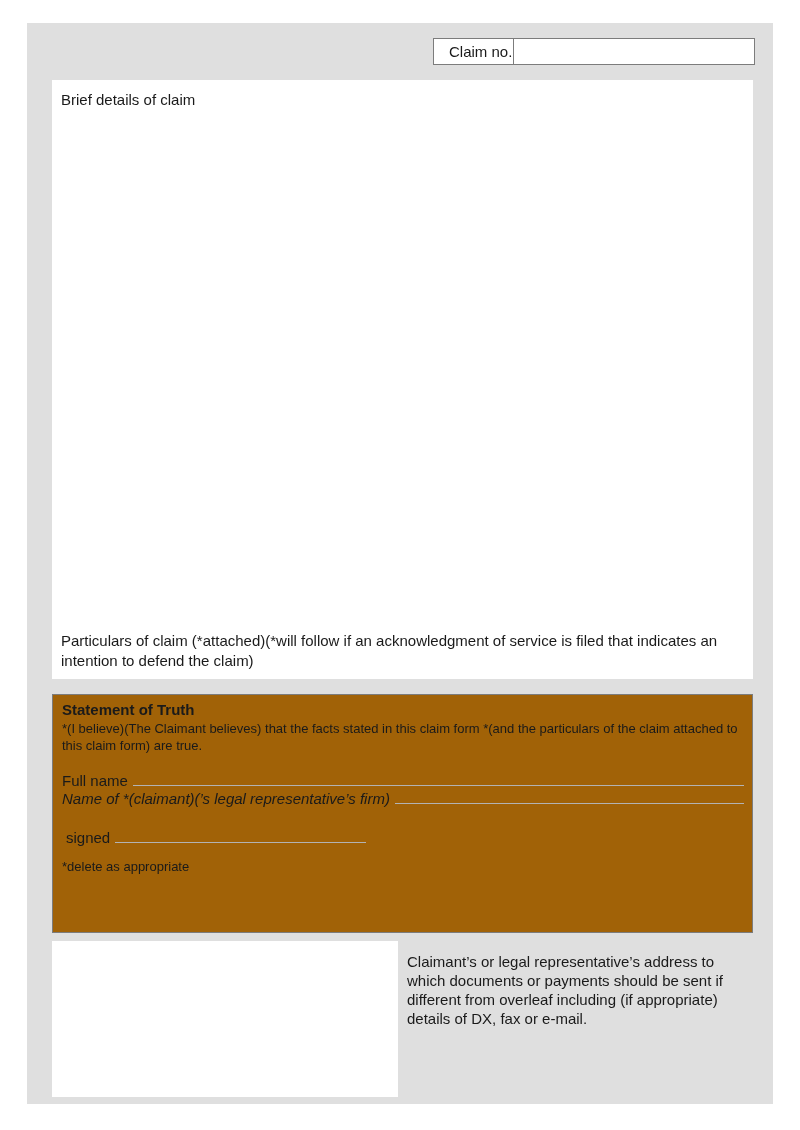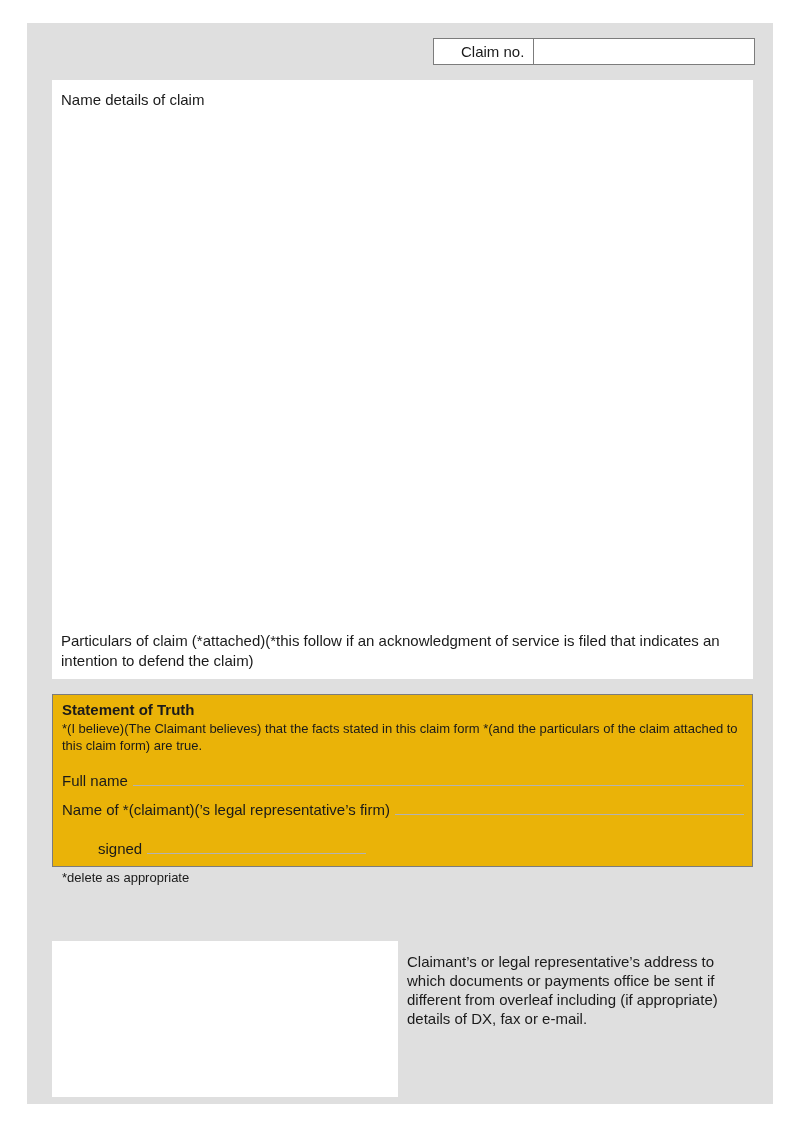--- a/index.html
+++ b/index.html
@@ -12,55 +12,55 @@
     position:absolute;left:27px;top:23px;width:746px;height:1081px;
     background:var(--page-bg,#dfdfdf);
   }
   
   .claim-table{
     position:absolute;left:406px;top:15px;width:322px;height:27px;
     display:flex;background:#ffffff;border:1px solid var(--box-border,#7a7a7a);
     box-sizing:border-box;
   }
   .claim-label{
-    width:100px;box-sizing:border-box;border-right:1px solid var(--box-border,#7a7a7a);
-    display:flex;align-items:center;padding-left:27px;font-size:15px;background:#fff;
+    width:80px;box-sizing:border-box;border-right:1px solid var(--box-border,#7a7a7a);
+    display:flex;align-items:center;padding-left:15px;font-size:15px;background:#fff;
   }
   .claim-value{flex:1;background:#fff;}
   
   .brief-box{
     position:absolute;left:25px;top:57px;width:701px;height:599px;
     background:#ffffff;box-sizing:border-box;
   }
   .brief-title{position:absolute;left:9px;top:11px;font-size:15px;}
   .particulars{
     position:absolute;left:9px;bottom:8px;width:668px;
     font-size:15px;line-height:1.32;
   }
   
   .sot-box{
-    position:absolute;left:25px;top:671px;width:701px;height:173px;
-    background:#eab308;border:1px solid var(--box-border,#7a7a7a);
+    position:absolute;left:25px;top:671px;width:701px;height:239px;
+    background:#a16207;border:1px solid var(--box-border,#7a7a7a);
     box-sizing:border-box;padding:6px 8px 0 9px;
   }
   .sot-title{font-size:15px;font-weight:bold;margin:0;}
   .sot-body{font-size:13px;line-height:1.32;margin:2px 0 0 0;width:678px;}
   .sot-auth{font-size:15px;margin:11px 0 0 0;}
   .blank-row{display:flex;align-items:baseline;font-size:15px;}
   .blank-line{
     flex:1;border-bottom:1px solid var(--underline,#b3b3b3);
     height:14px;margin-left:5px;min-width:20px;
   }
   .row-fullname{margin-top:17px;}
-  .row-nameof{margin-top:11px;}
+  .row-nameof{font-style:italic;}
   .sign-grid{display:flex;margin-top:21px;}
   .sign-col{width:338px;box-sizing:border-box;}
   .sign-col .blank-line{margin-right:34px;}
   .pos-col{flex:1;}
-  .sign-indent{padding-left:4px;margin-left:32px;}
+  .sign-indent{padding-left:4px;}
   .sub-label{font-size:15px;margin-top:9px;}
   .sub-small{font-size:12.5px;margin-top:3px;color:#1a1a1a;}
   .delete-note{font-size:13px;margin-top:13px;}
   
   .address-box{
     position:absolute;left:25px;top:918px;width:346px;height:156px;
     background:#ffffff;
   }
   .address-note{
     position:absolute;left:380px;top:929px;width:322px;
@@ -71,22 +71,22 @@
 <body>
 
 <div class="page">
 
   <div class="claim-table">
     <div class="claim-label">Claim no.</div>
     <div class="claim-value"></div>
   </div>
 
   <div class="brief-box">
-    <div class="brief-title">Name details of claim</div>
-    <div class="particulars">Particulars of claim (*attached)(*this follow if an acknowledgment of service is filed that indicates an intention to defend the claim)</div>
+    <div class="brief-title">Brief details of claim</div>
+    <div class="particulars">Particulars of claim (*attached)(*will follow if an acknowledgment of service is filed that indicates an intention to defend the claim)</div>
   </div>
 
   <div class="sot-box">
     <p class="sot-title">Statement of Truth</p>
     <p class="sot-body">*(I believe)(The Claimant believes) that the facts stated in this claim form *(and the particulars of the claim attached to this claim form) are true.</p>
 
     <div class="blank-row row-fullname">
       <span>Full name</span>
       <span class="blank-line"></span>
     </div>
@@ -102,15 +102,15 @@
           <span>signed</span>
           <span class="blank-line"></span>
         </div>
       </div>
     </div>
 
     <div class="delete-note">*delete as appropriate</div>
   </div>
 
   <div class="address-box"></div>
-  <div class="address-note">Claimant’s or legal representative’s address to which documents or payments office be sent if different from overleaf including (if appropriate) details of DX, fax or e-mail.</div>
+  <div class="address-note">Claimant’s or legal representative’s address to which documents or payments should be sent if different from overleaf including (if appropriate) details of DX, fax or e-mail.</div>
 
 </div>
 
 </body></html>

